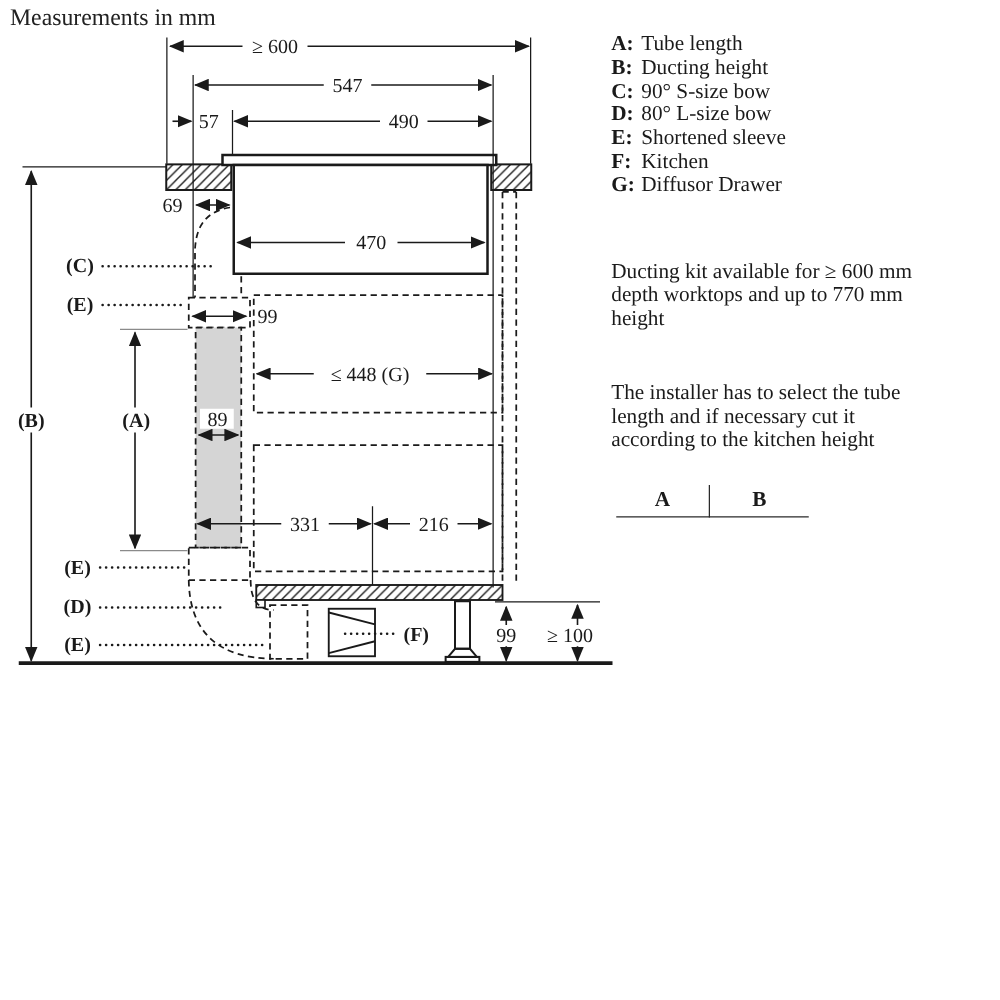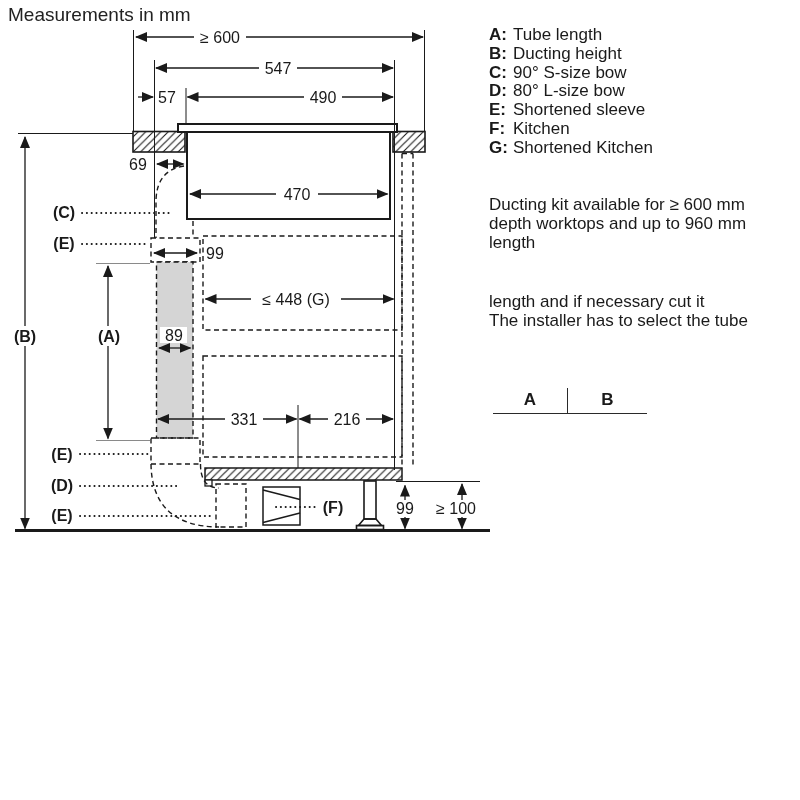--- a/index.html
+++ b/index.html
@@ -1,24 +1,24 @@
 <!DOCTYPE html>
 <html><head>
 <meta charset="utf-8">
 <style>
   html,body { margin:0; padding:0; background:#fff; }
   .canvas {
     position:relative; width:784px; height:800px; background:#ffffff;
-    font-family:Liberation Sans, sans-serif; color:#1a1a1a; overflow:hidden;
+    font-family:Liberation Serif, serif; color:#1a1a1a; overflow:hidden;
   }
   .title { position:absolute; left:8px; top:4px; font-size:19px; color:#222; }
   .legend { position:absolute; left:489px; top:26px; font-size:17px; line-height:18.8px; }
   .legend-row { display:flex; }
   .legend-key { font-weight:bold; width:24px; flex:none; }
-  .note { position:absolute; font-size:17px; line-height:18.8px; width:310px; }
+  .note { position:absolute; font-size:17px; line-height:18.8px; width:310px;margin-top:12px; }
   .note-1 { left:489px; top:196px; }
   .note-2 { left:489px; top:293px; }
   .ab-table { position:absolute; left:493px; top:388px; font-size:17px; }
   .ab-row { display:grid; grid-template-columns:75px 79px; }
   .ab-cell { text-align:center; padding:2px 0 3px 0; }
   .ab-cell.col-a { border-right:1.3px solid #2a2a2a; }
   .ab-row.hdr .ab-cell { font-weight:bold; }
   .ab-row.hdr .ab-cell, .ab-row.r1 .ab-cell { border-bottom:1.4px solid #2a2a2a; }
   svg.diagram { position:absolute; left:0; top:0; }
   svg text { font-size:16px; fill:#1a1a1a; }
@@ -177,32 +177,33 @@
     <div class="legend-row">
         <span class="legend-key">E:</span>
         <span>Shortened sleeve</span>
       </div>
     <div class="legend-row">
         <span class="legend-key">F:</span>
         <span>Kitchen</span>
       </div>
     <div class="legend-row">
         <span class="legend-key">G:</span>
-        <span>Shortened Kitchen</span>
+        <span>Diffusor Drawer</span>
       </div>
   </div>
 
   <div class="note note-1">
     <div>Ducting kit available for ≥ 600 mm</div>
-    <div>depth worktops and up to 960 mm</div>
-    <div>length</div>
+    <div>depth worktops and up to 770 mm</div>
+    <div>height</div>
   </div>
   <div class="note note-2">
+    <div>The installer has to select the tube</div>
     <div>length and if necessary cut it</div>
-    <div>The installer has to select the tube</div>
+    <div>according to the kitchen height</div>
   </div>
 
   <div class="ab-table">
     <div class="ab-row hdr">
       <div class="ab-cell col-a">A</div>
       <div class="ab-cell">B</div>
     </div>
   </div>
 
 </div>

